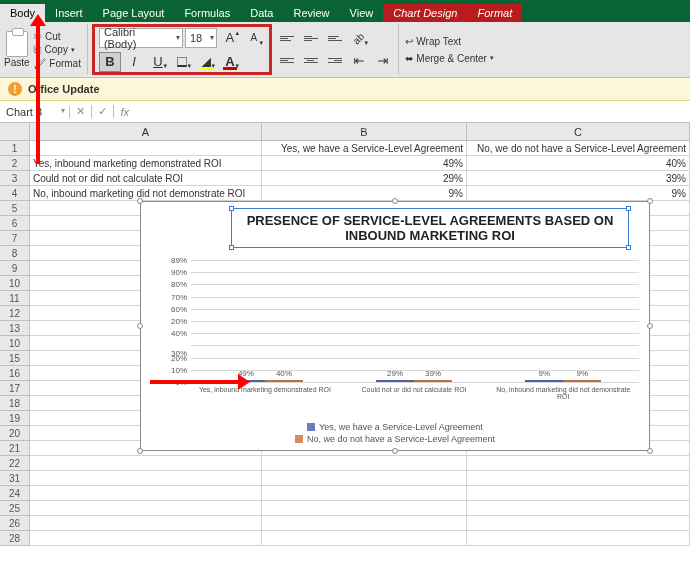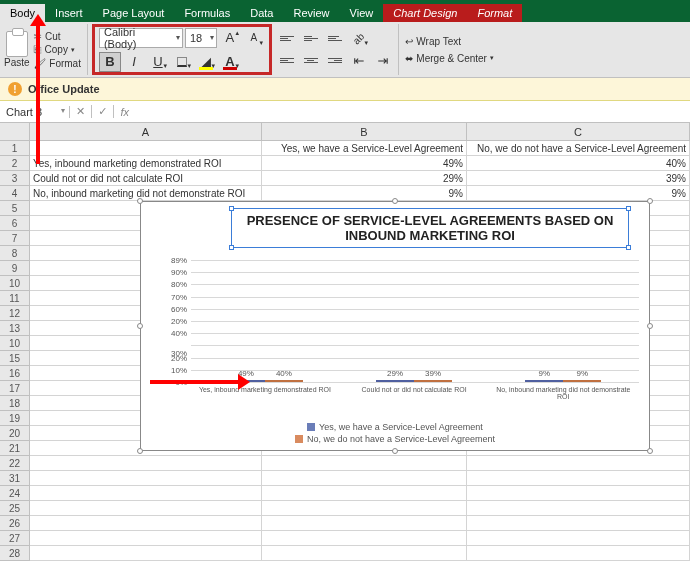--- a/index.html
+++ b/index.html
@@ -388,26 +388,20 @@
         <div class="cell cB"></div>
         <div class="cell cC"></div>
       </div>
       <div class="row">
         <div class="row-h">26</div>
         <div class="cell cA"></div>
         <div class="cell cB"></div>
         <div class="cell cC"></div>
       </div>
       <div class="row">
-        <div class="row-h">27</div>
-        <div class="cell cA"></div>
-        <div class="cell cB"></div>
-        <div class="cell cC"></div>
-      </div>
-      <div class="row">
         <div class="row-h">28</div>
         <div class="cell cA"></div>
         <div class="cell cB"></div>
         <div class="cell cC"></div>
       </div>
     </div>
 
   <div class="chart-obj">
     <div class="handle h-tl"></div>
       <div class="handle h-tr"></div>

